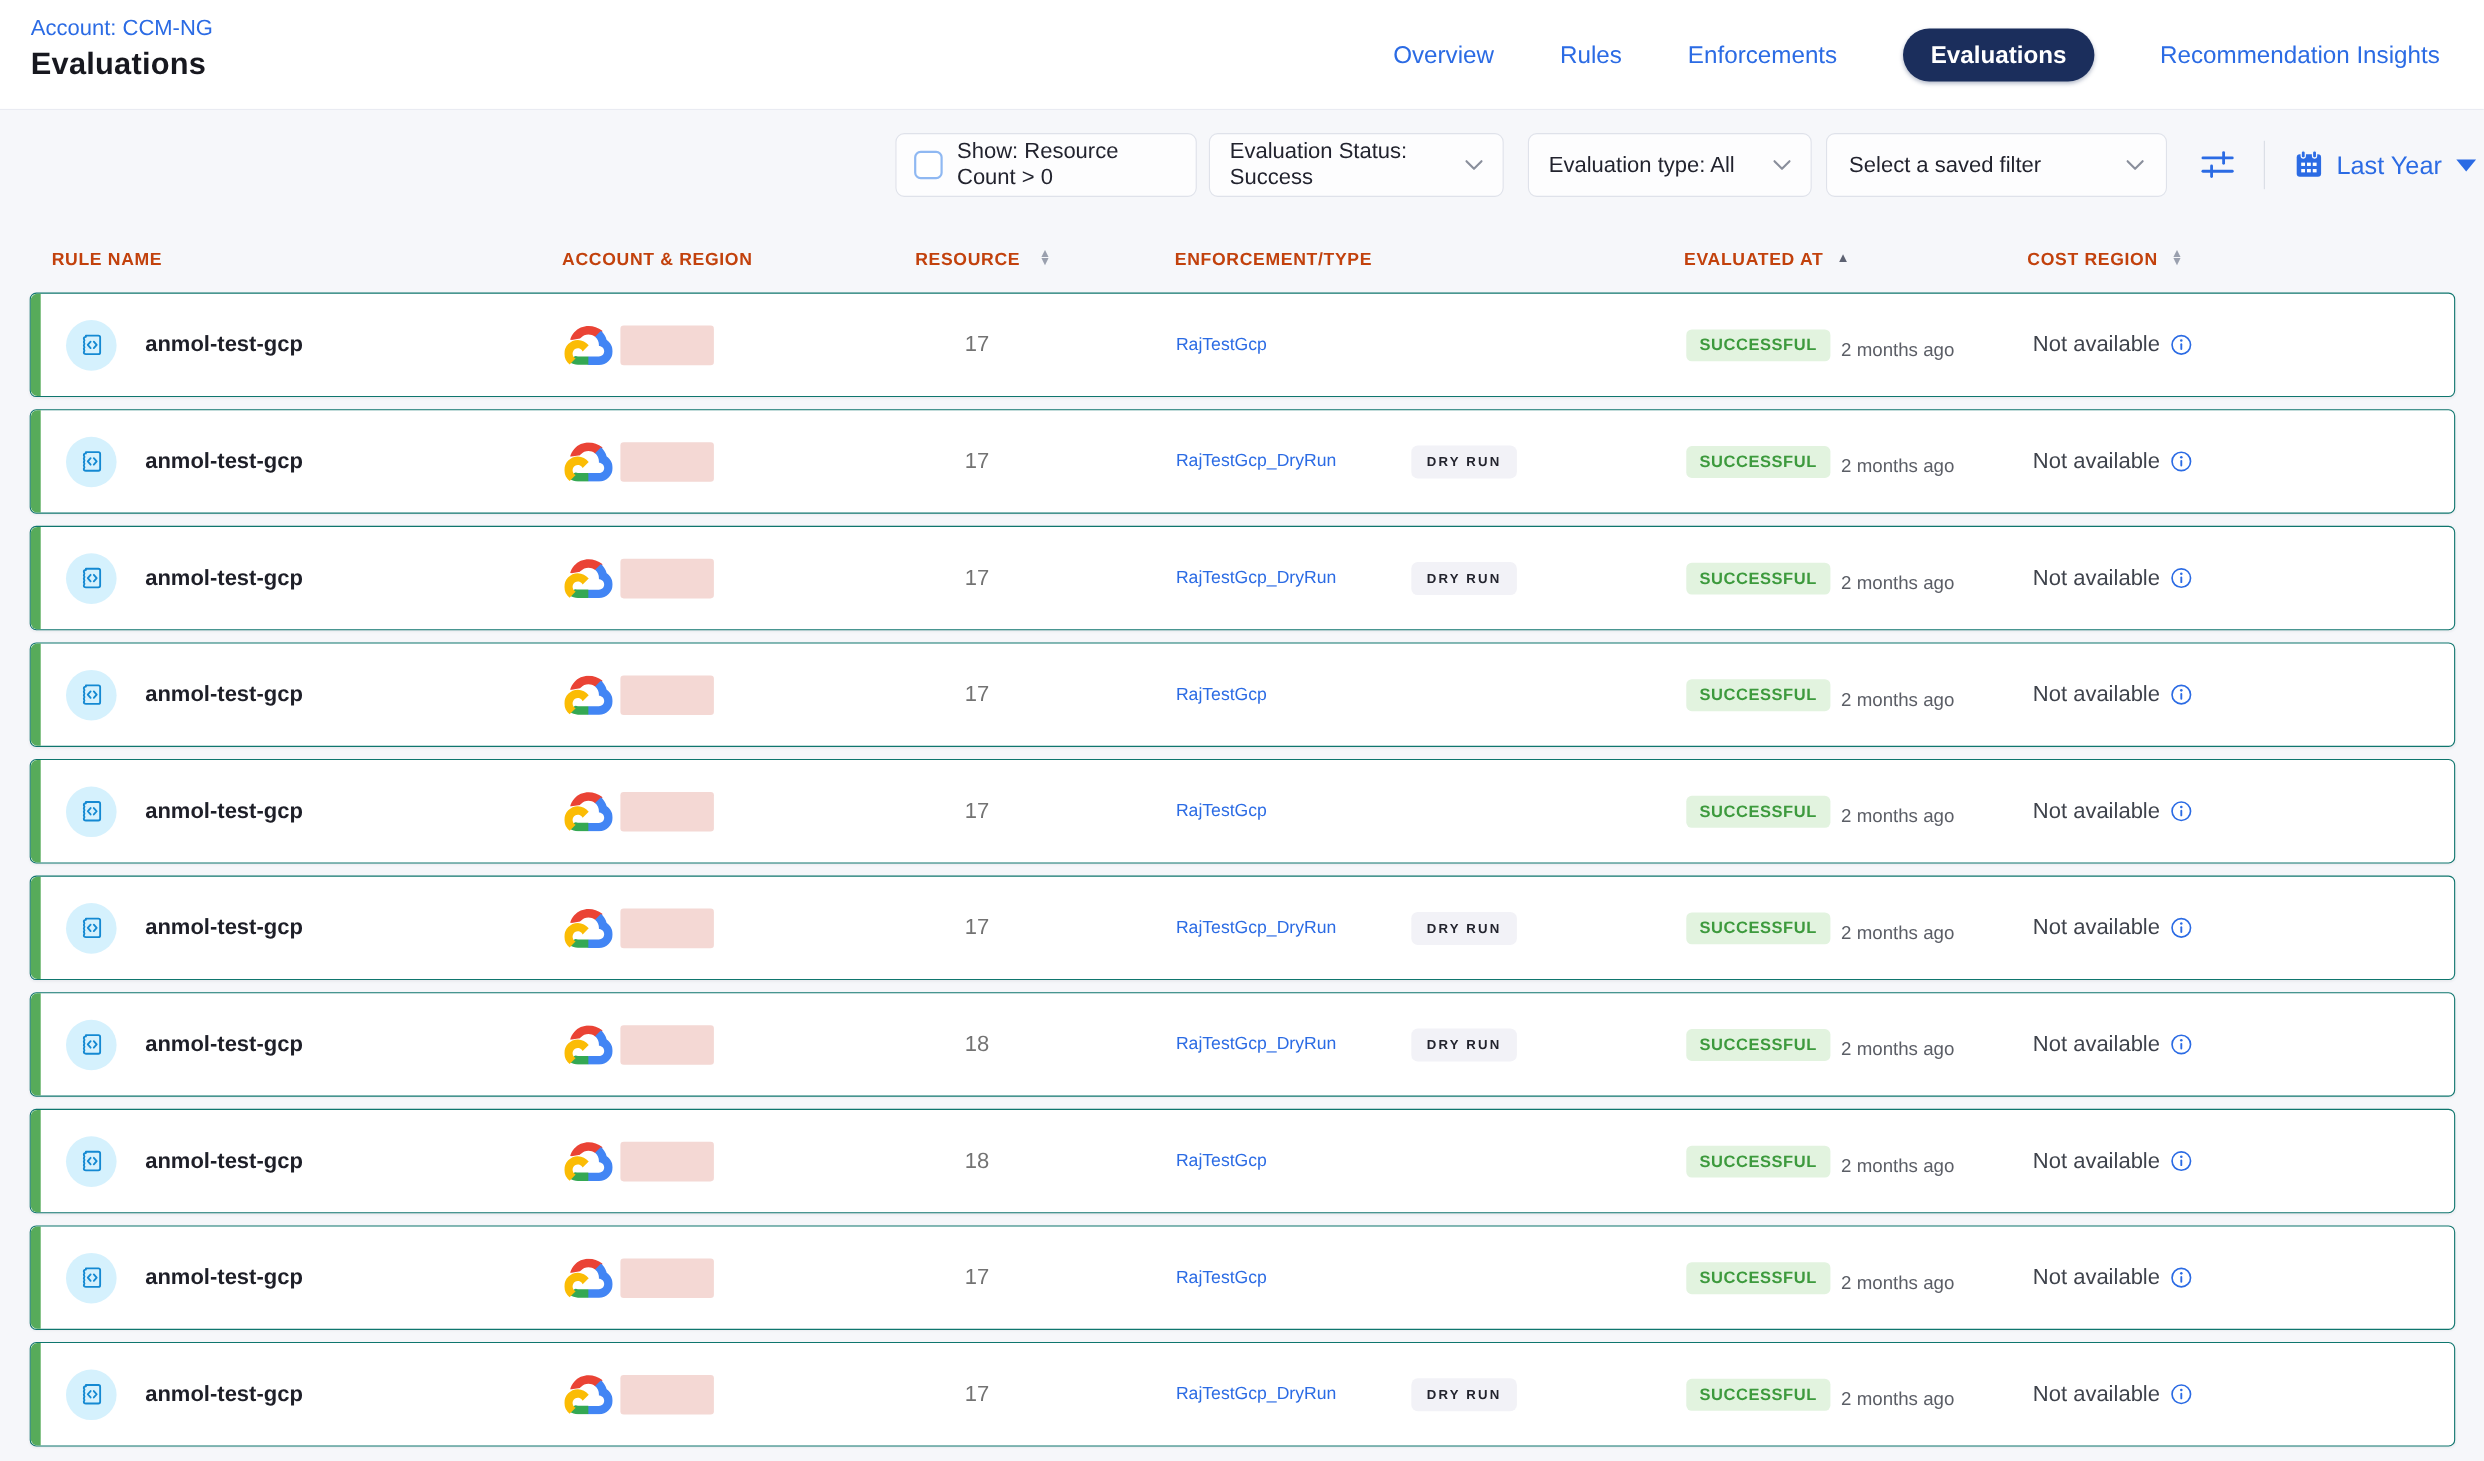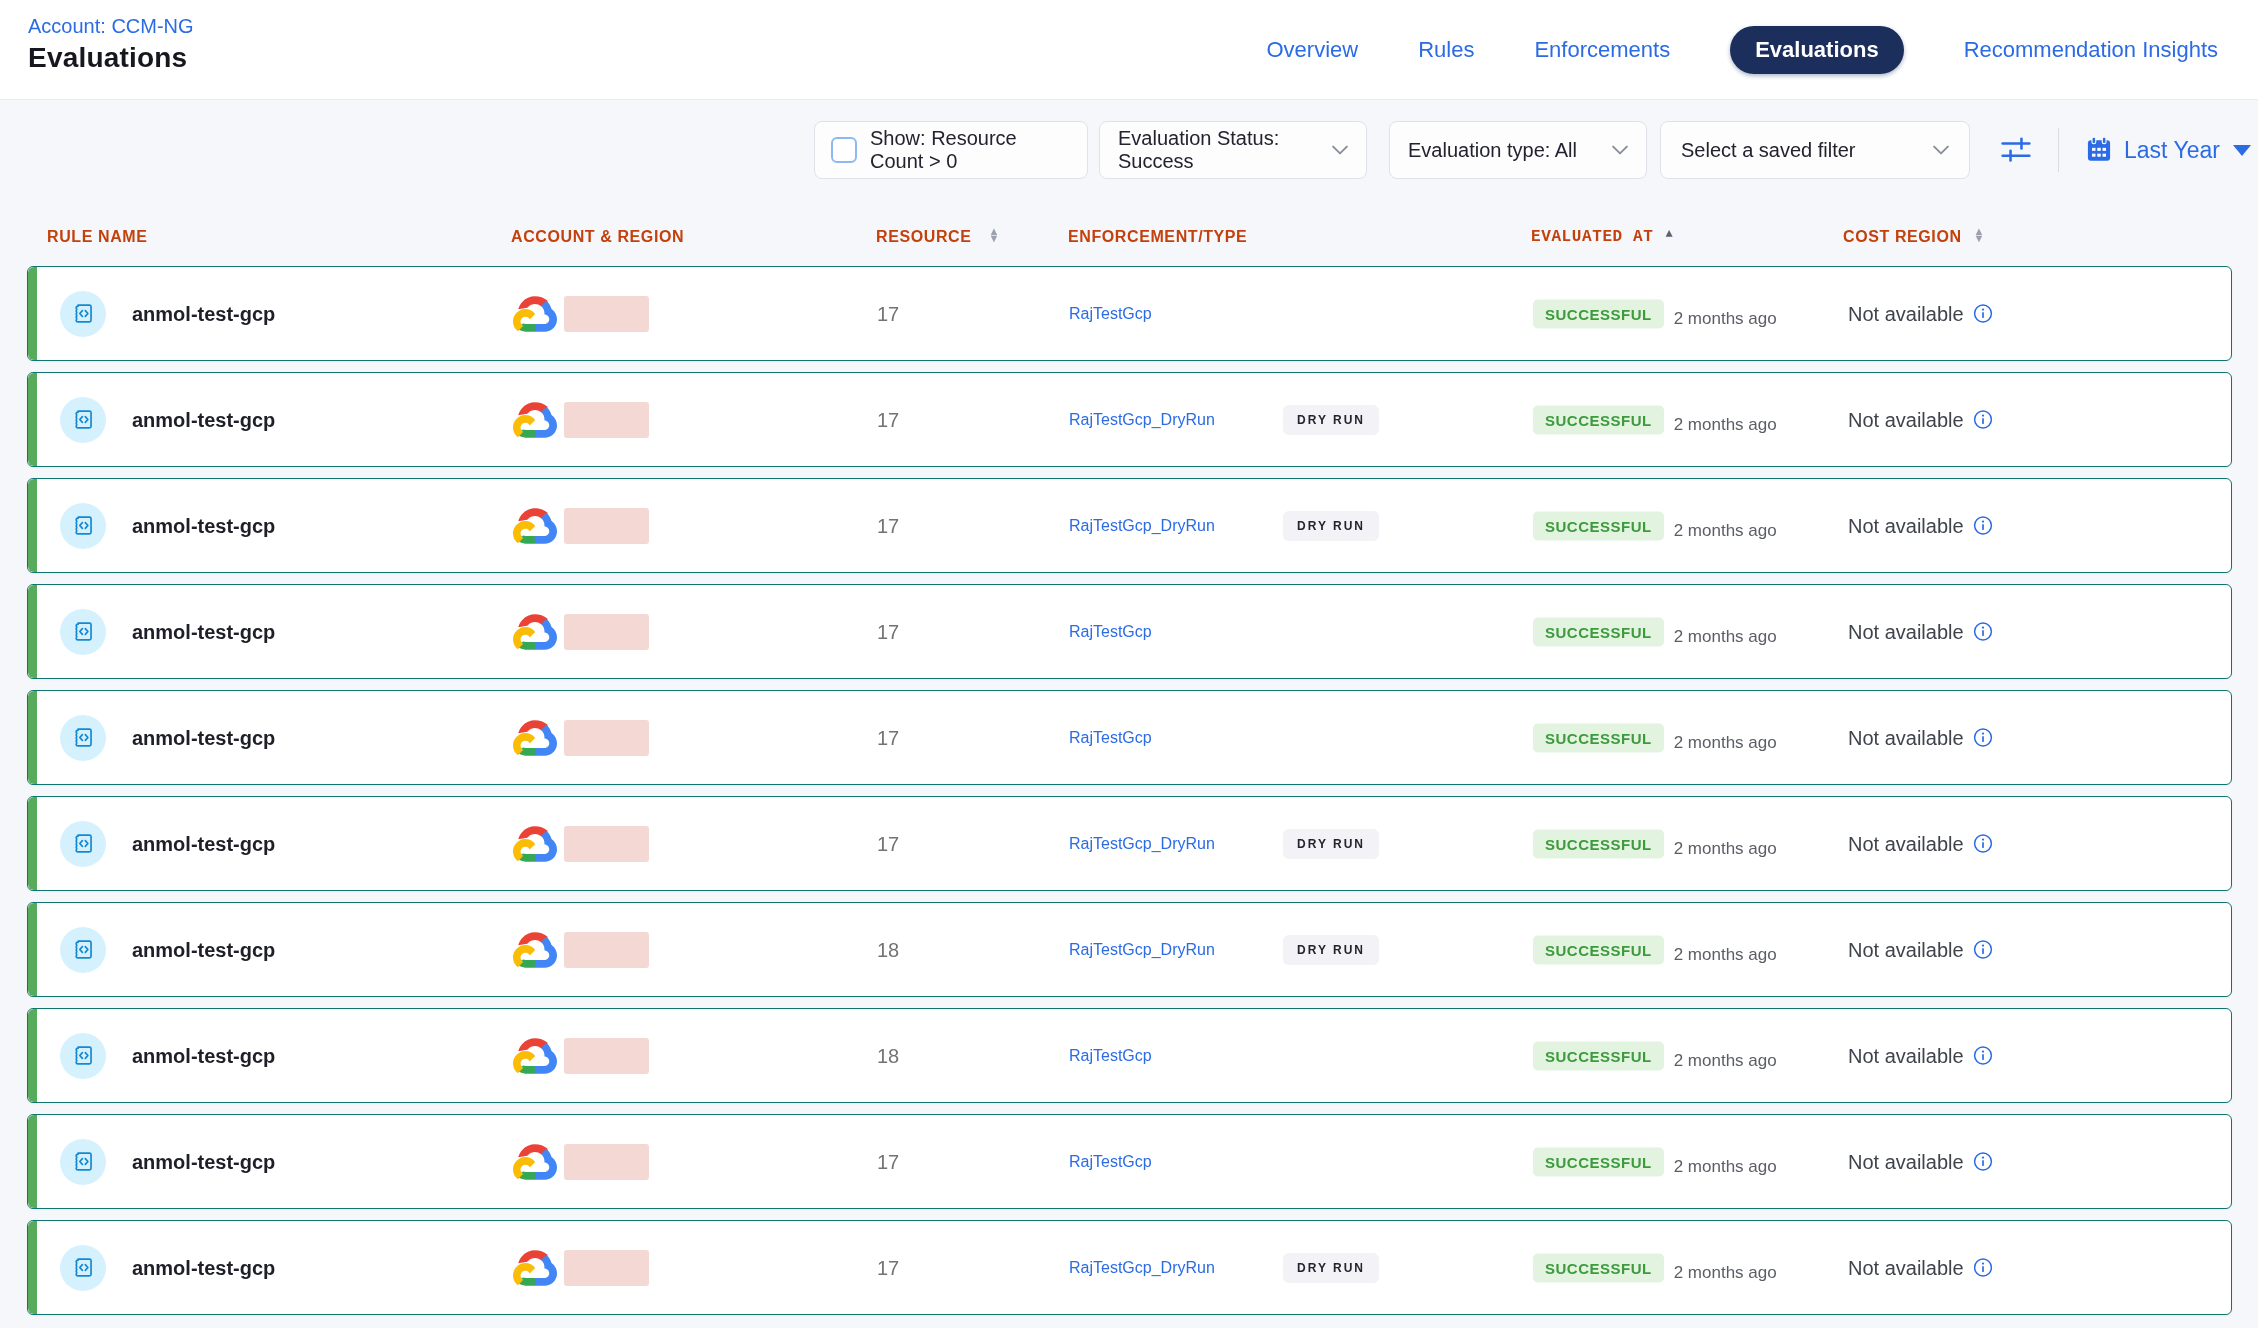--- a/index.html
+++ b/index.html
@@ -78,23 +78,23 @@
   
   .table-head { position: relative; height: 54px; margin-top: 31px; }
   .th {
     position: absolute; top: 50%; transform: translateY(-50%);
     display: flex; gap: 12px;
     font-size: 16px; font-weight: 700; color: #c2410c; letter-spacing: .6px;
     white-space: nowrap;
   }
   .th-rule        { left: 47px; }
   .th-account     { left: 511px; }
-  .th-resource    { left: 876px; gap: 17px; }
+  .th-resource    { left: 832px; gap: 17px; }
   .th-enforcement { left: 1068px; }
-  .th-evaluated   { left: 1531px; font-family: Liberation Mono, monospace; }
+  .th-evaluated   { left: 1531px; }
   .th-cost        { left: 1843px; }
   .sort-both { display: inline-flex; flex-direction: column; line-height: .62; color: #9aa0ae; font-size: 11px; cursor: pointer; }
   .sort-both::before { content: "▲"; }
   .sort-both::after  { content: "▼"; }
   .sort-asc { color: #5d6272; font-size: 12px; line-height: 1; cursor: pointer; }
   .sort-asc::before { content: "▲"; }
 
   
   .rows { margin: 2px 26px 0 27px; }
   .row {

